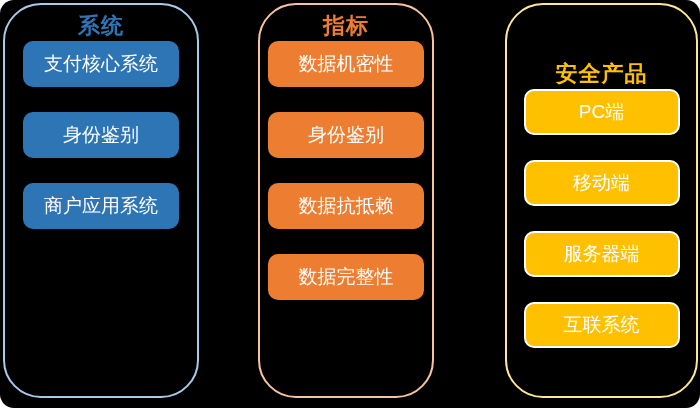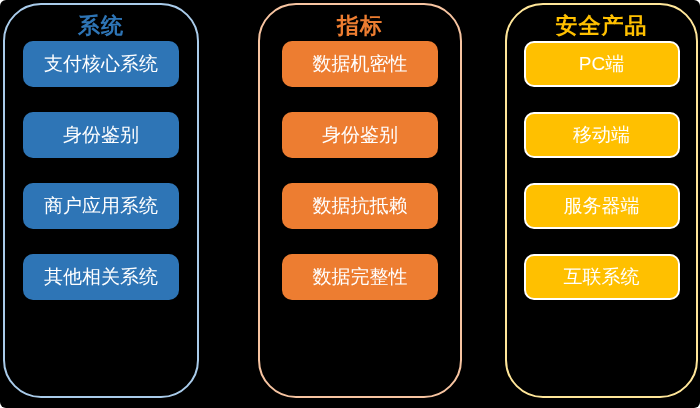--- a/index.html
+++ b/index.html
@@ -21,22 +21,22 @@
     top: 3px;
     height: 395px;
     box-sizing: border-box;
     border: 2px solid var(--border-color, #888);
     border-radius: 38px;
     display: flex;
     flex-direction: column;
     align-items: center;
   }
   .col-0 { left: 3px;   width: 196px; }
-  .col-1 { left: 258px; width: 204px; }
-  .col-2 { left: 505px; width: 193px; }
+  .col-1 { left: 258px; width: 176px; }
+  .col-2 { left: 505px; width: 193px; justify-content: center; }
   .column .title {
     margin: 6px 0 0 0;
     height: 30px;
     line-height: 30px;
     font-size: 22px;
     font-weight: bold;
     letter-spacing: 1px;
     color: var(--title-color, #fff);
     text-align: center;
   }
@@ -57,29 +57,28 @@
     font-size: 19px;
     display: flex;
     align-items: center;
     justify-content: center;
     white-space: nowrap;
   }
 </style>
 </head>
 <body>
 
-<div class="canvas" style="background: rgb(0, 0, 0); border-radius: 6px;">
+<div class="canvas" style="background: rgb(0, 0, 0);">
 
   <section class="column col-0" style="--border-color: #A9CBEA; --title-color: #2E75B6; --box-color: #2E75B6; --box-border-color: transparent;">
     <h2 class="title">系统</h2>
     <div class="boxes">
       <div class="node">支付核心系统</div>
       <div class="node">身份鉴别</div>
       <div class="node">商户应用系统</div>
-      <div class="node">其他相关系统</div>
     </div>
   </section>
 
   <section class="column col-1" style="--border-color: #F7C4A1; --title-color: #ED7D31; --box-color: #ED7D31; --box-border-color: transparent;">
     <h2 class="title">指标</h2>
     <div class="boxes">
       <div class="node">数据机密性</div>
       <div class="node">身份鉴别</div>
       <div class="node">数据抗抵赖</div>
       <div class="node">数据完整性</div>

